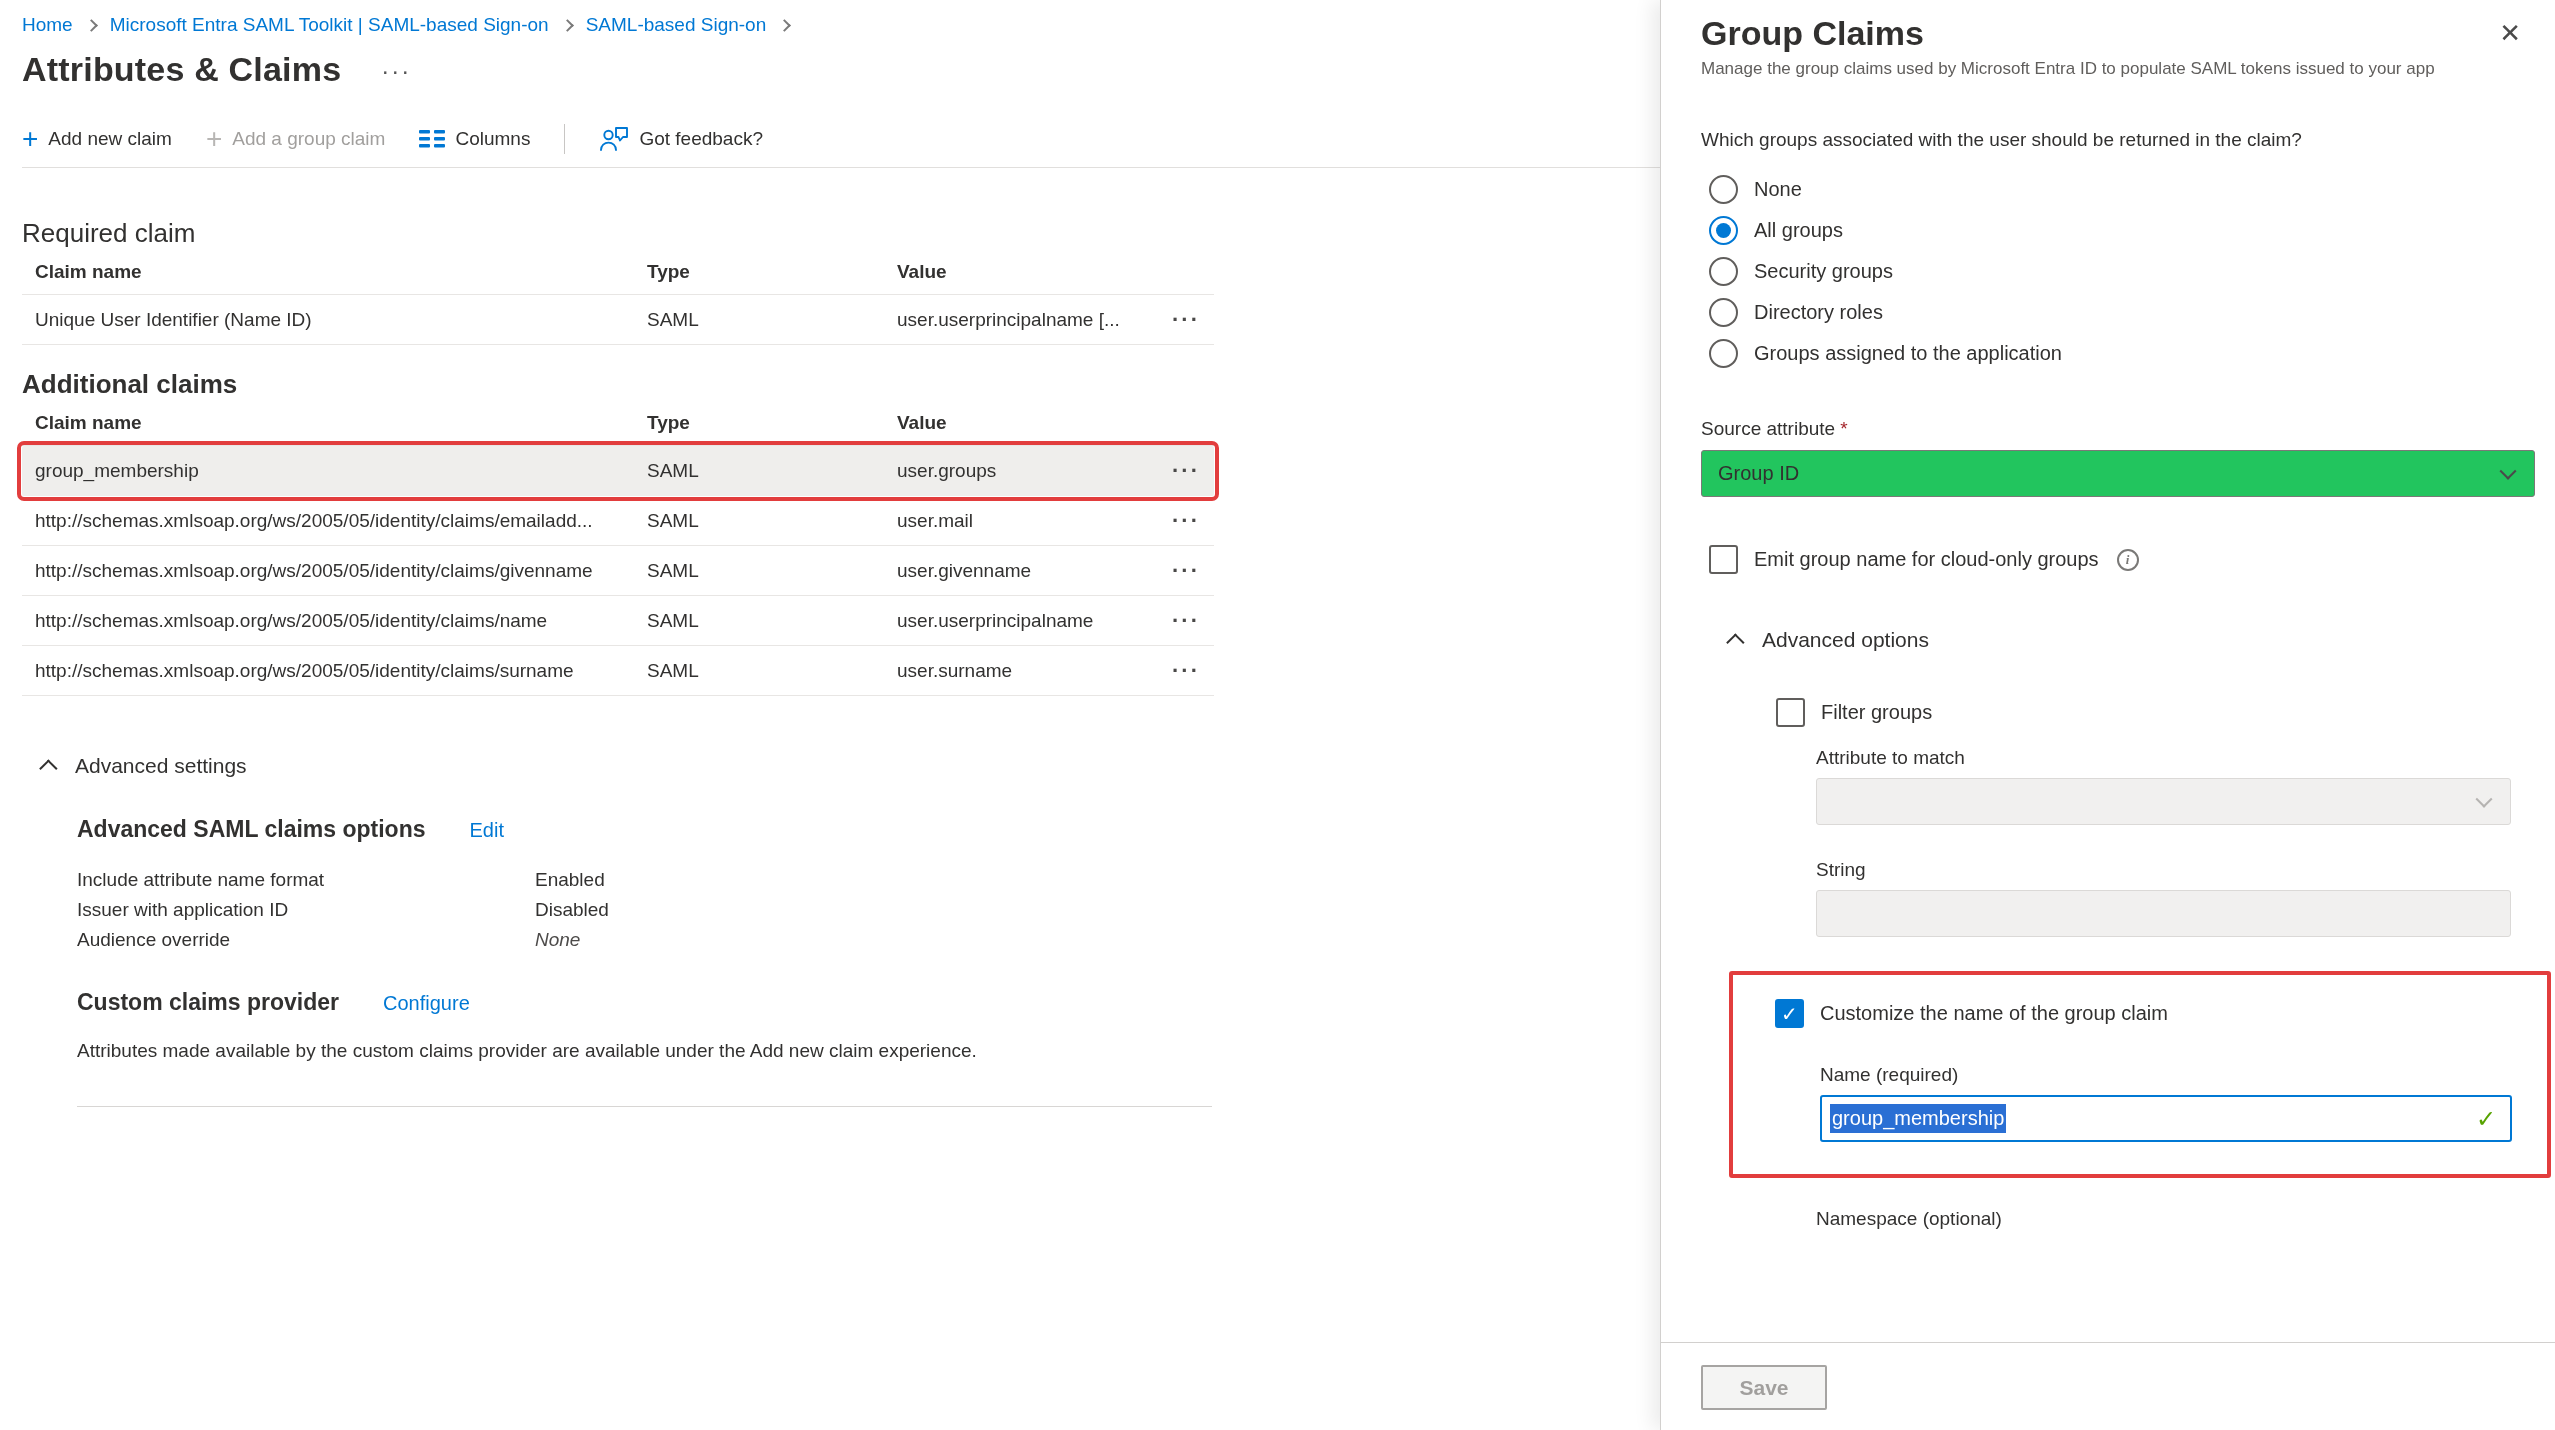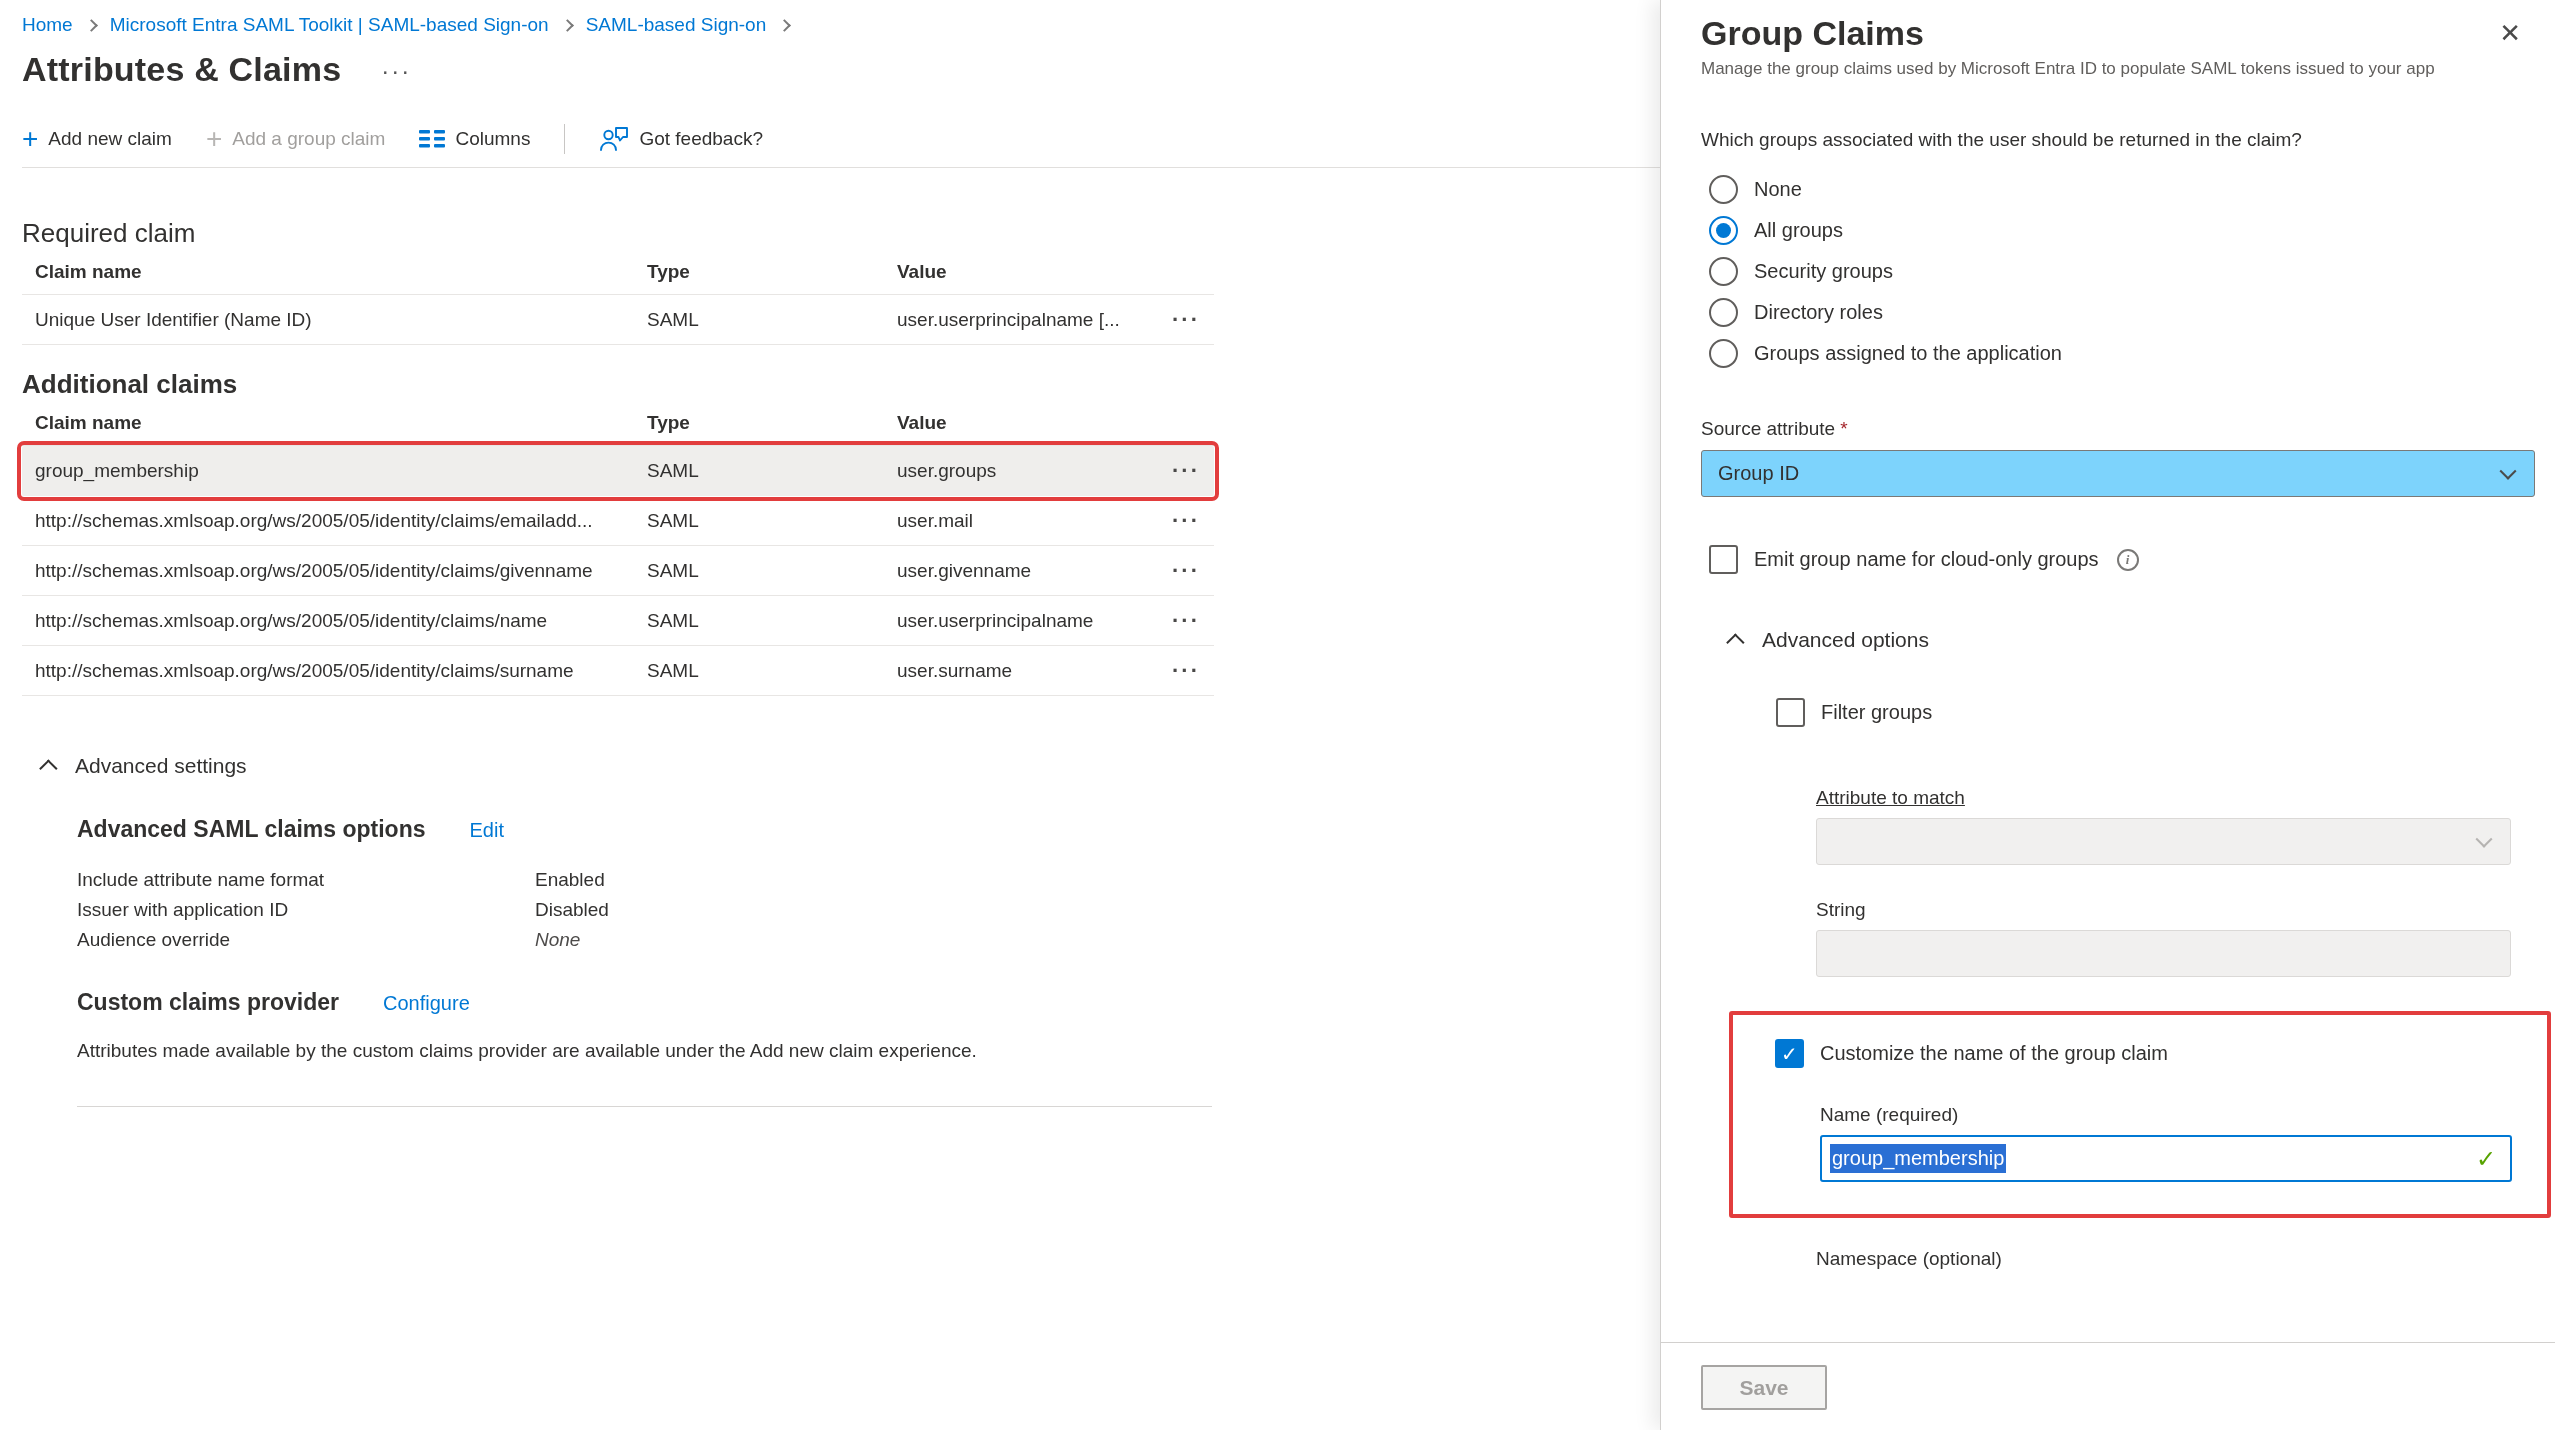--- a/index.html
+++ b/index.html
@@ -66,21 +66,21 @@
   .radio-row{display:flex;align-items:center;gap:16px;height:41px;cursor:pointer;}
   .radio{width:29px;height:29px;border-radius:50%;border:2px solid var(--text2);flex:0 0 auto;
     display:flex;align-items:center;justify-content:center;background:#fff;}
   .radio .dot{display:none;width:15px;height:15px;border-radius:50%;background:var(--blue);}
   .radio.checked{border-color:var(--blue);}
   .radio.checked .dot{display:block;}
   .radio-label{font-size:20px;}
 
   .field-label{font-size:19px;display:flex;gap:5px;}
   .req-star{color:#a4262c;}
-  .select{height:47px;border:1px solid #7a7977;border-radius:3px;background:#7dd3fc;display:flex;
+  .select{height:47px;border:1px solid #7a7977;border-radius:3px;background:#22c55e;display:flex;
     align-items:center;justify-content:space-between;padding:0 20px 0 16px;font-size:20px;cursor:pointer;}
   .chev-down{width:12px;height:12px;border-right:2px solid #4a4a4a;border-bottom:2px solid #4a4a4a;
     transform:rotate(45deg) translate(-2px,-2px);flex:0 0 auto;}
   .select.disabled{background:#f1f0ef;border-color:#dbd9d7;cursor:default;}
   .select.disabled .chev-down{border-color:#b5b3b1;}
   .src-select{margin-top:10px;}
 
   .check-row{display:flex;align-items:center;gap:16px;cursor:pointer;}
   .cb{width:29px;height:29px;border:2px solid var(--text2);border-radius:3px;background:#fff;flex:0 0 auto;
     display:flex;align-items:center;justify-content:center;}
@@ -312,21 +312,21 @@
     <div class="adv-opt-head">
       <span class="chev-up"></span>
       <span>Advanced options</span>
     </div>
 
     <div class="check-row filter-row">
       <span class="cb"></span>
       <span class="cb-label">Filter groups</span>
     </div>
 
-    <div class="pfield" style="margin-top:60px;text-decoration:underline;">
+    <div class="pfield" style="margin-top:20px;">
       <div class="field-label">
           <span>Attribute to match</span>
         </div>
       <div class="select disabled">
         <span></span>
         <span class="chev-down"></span>
       </div>
     </div>
 
 

